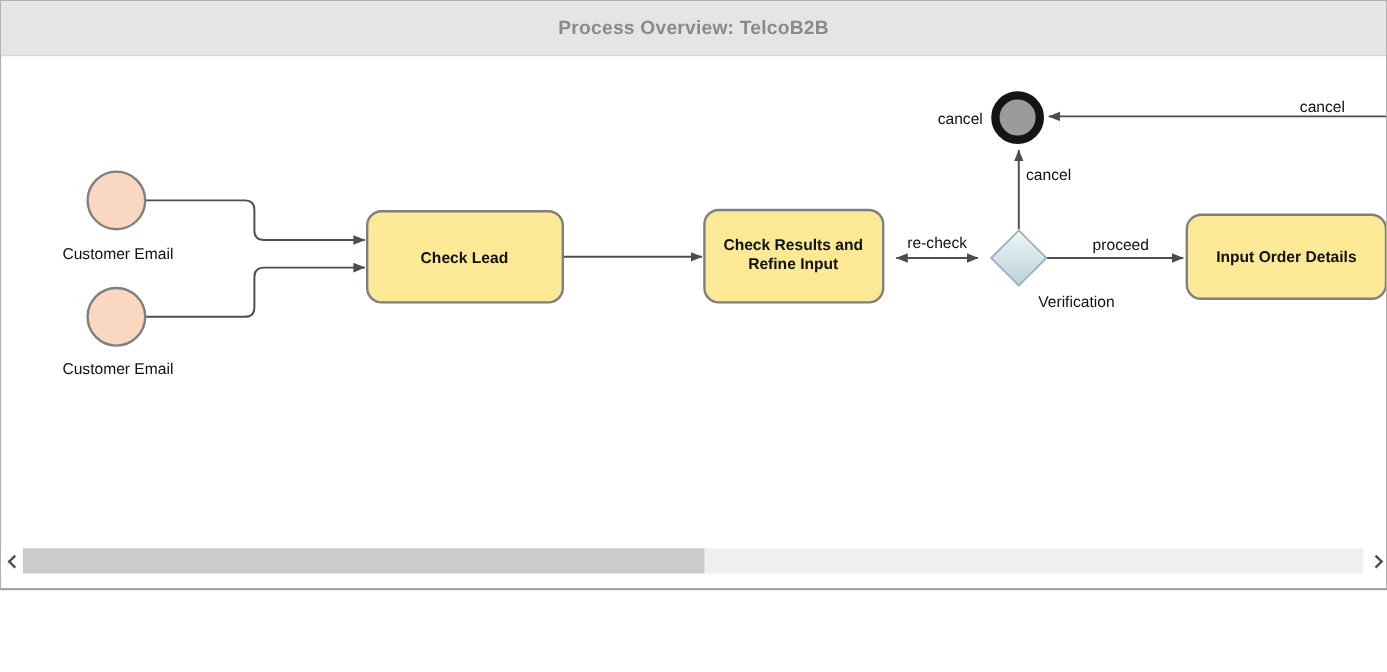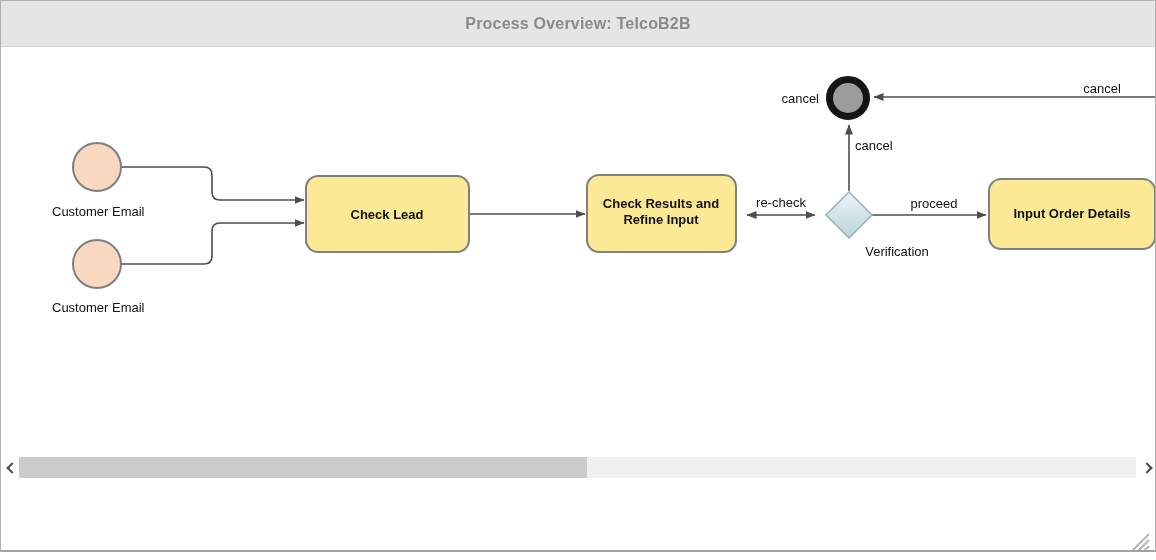--- a/index.html
+++ b/index.html
@@ -1,18 +1,18 @@
 <!DOCTYPE html>
 <html><head>
 <meta charset="utf-8">
 <style>
   html,body{margin:0;padding:0;background:#fff;}
   *{box-sizing:border-box;}
   .dialog{
-    position:relative;width:1156px;height:552px;
+    position:relative;width:1156px;height:492px;
     border:1px solid #b0b0b0;border-bottom:2px solid #a3a3a3;
     font-family:"Liberation Sans",sans-serif;overflow:hidden;background:#fff;padding-left:24px;
   }
   .titlebar{
     position:absolute;top:0;left:0;width:100%;height:46px;
     background:#e5e5e5;border-bottom:1px solid #d2d2d2;
     display:flex;align-items:center;justify-content:center;
   }
   .titlebar .title{
     color:#8a8a8a;font-size:16px;font-weight:bold;letter-spacing:.2px;

